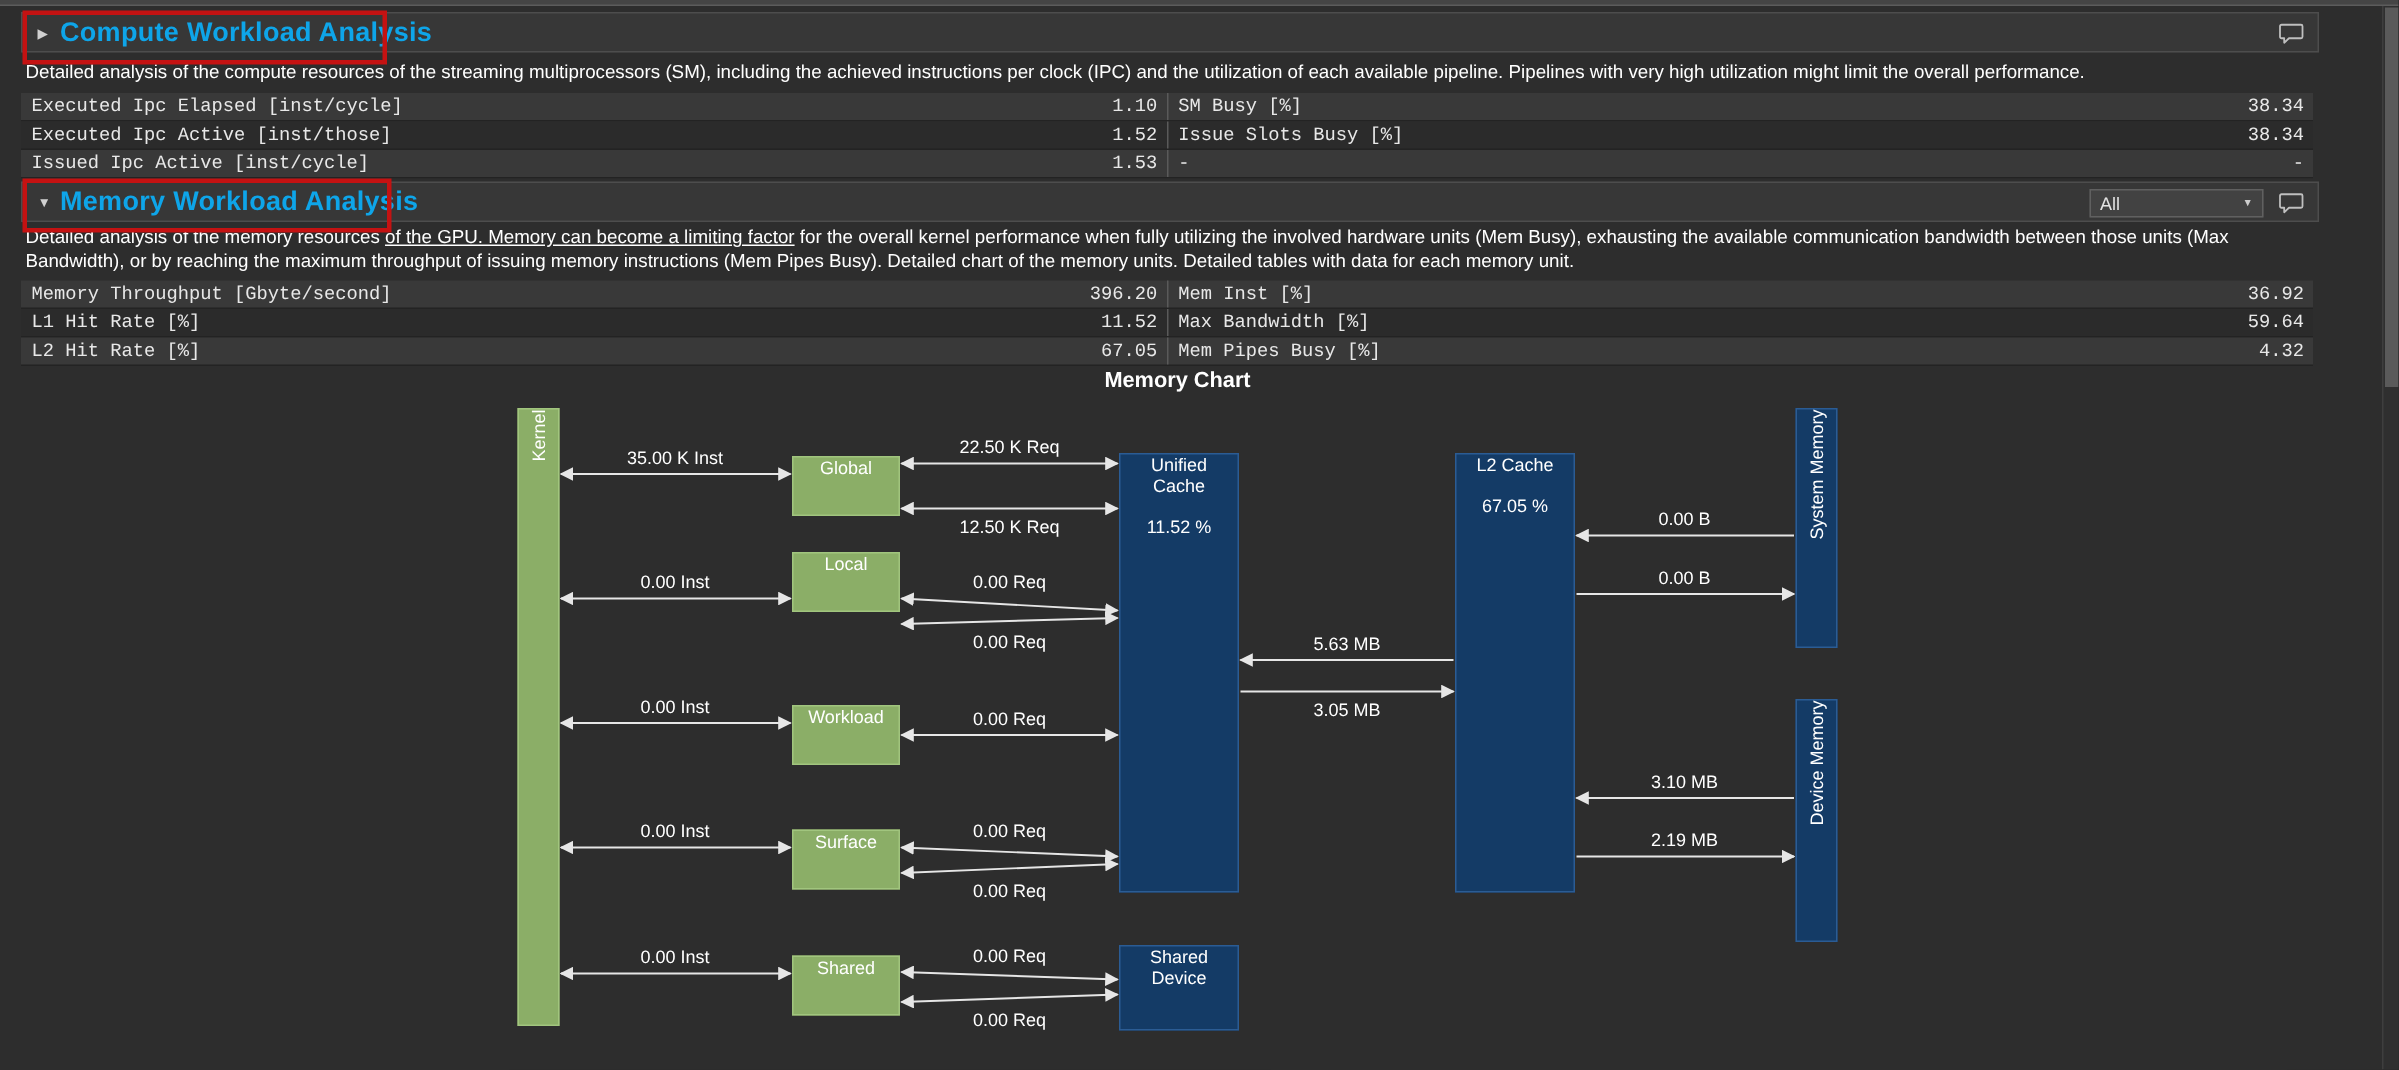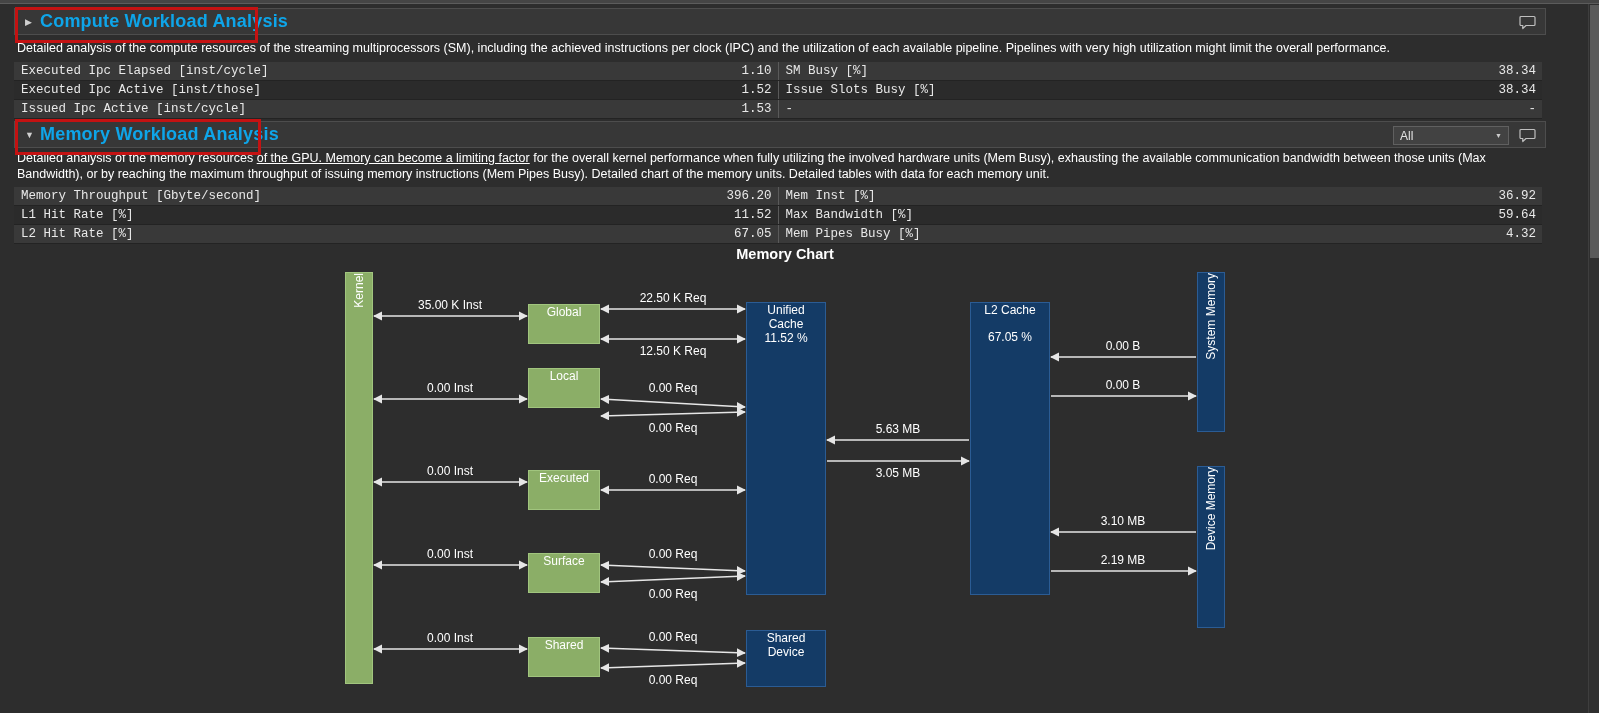--- a/index.html
+++ b/index.html
@@ -221,33 +221,33 @@
       <span class="vtext">Kernel</span>
     </div>
 
     <div class="node green" style="left:528px;top:304px;width:72px;height:40px">
       <span>Global</span>
     </div>
     <div class="node green" style="left:528px;top:368px;width:72px;height:40px">
       <span>Local</span>
     </div>
     <div class="node green" style="left:528px;top:470px;width:72px;height:40px">
-      <span>Executed</span>
+      <span>Workload</span>
     </div>
     <div class="node green" style="left:528px;top:553px;width:72px;height:40px">
       <span>Surface</span>
     </div>
     <div class="node green" style="left:528px;top:637px;width:72px;height:40px">
       <span>Shared</span>
     </div>
 
     <div class="node navy" style="left:746px;top:302px;width:80px;height:293px">
       <div style="width:64px">
         <div>Unified Cache</div>
-        <div style="">11.52 %</div>
+        <div style="margin-top:13px">11.52 %</div>
       </div>
     </div>
 
     <div class="node navy" style="left:746px;top:630px;width:80px;height:57px">
       <div style="width:56px">Shared Device</div>
     </div>
 
     <div class="node navy" style="left:970px;top:302px;width:80px;height:293px">
       <div>
         <div>L2 Cache</div>

